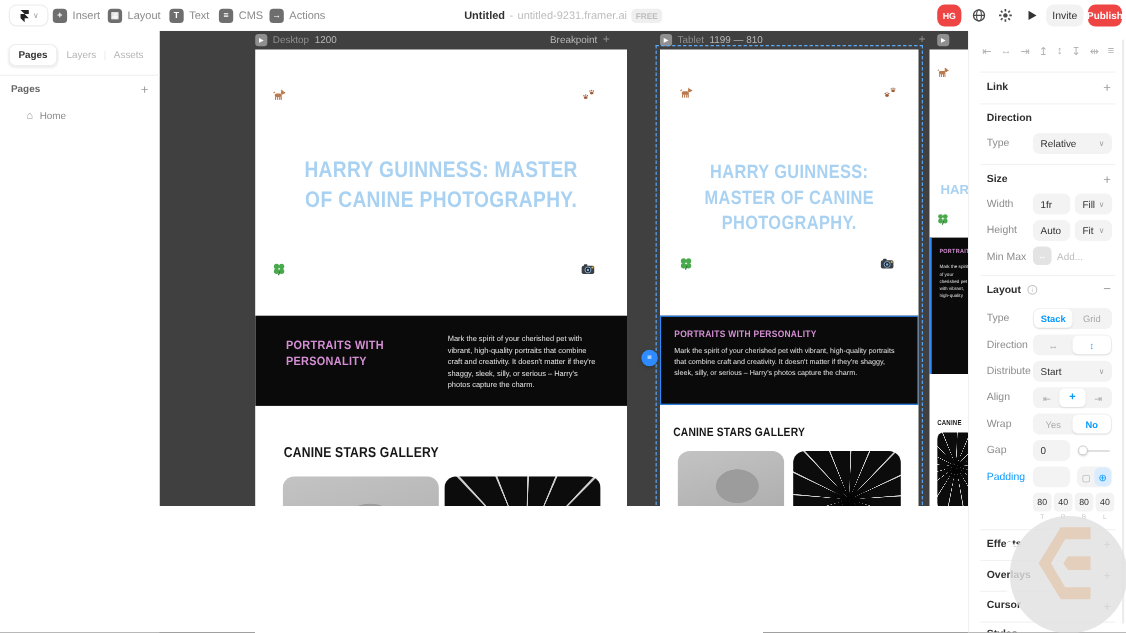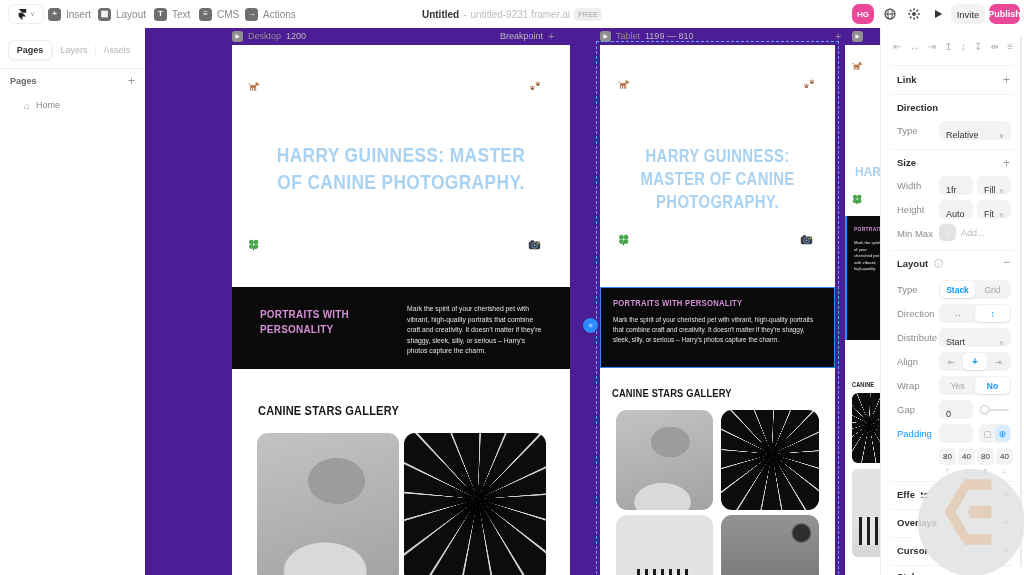--- a/index.html
+++ b/index.html
@@ -8,37 +8,37 @@
   
   .topbar{position:absolute;left:0;top:0;width:1024px;height:28px;background:#fff;z-index:40}
   .logo-btn{position:absolute;left:8px;top:4px;width:36px;height:20px;border:1px solid #ececec;border-radius:7px;display:flex;align-items:center;justify-content:center;gap:3px;background:#fff}
   .menu-item{position:absolute;top:0;height:28px;display:flex;align-items:center;gap:5px;font-size:10px;color:#8a8a8a}
   .mico{width:13px;height:13px;border-radius:3.5px;background:#6e6e6e;color:#fff;font-size:8px;font-weight:700;display:flex;align-items:center;justify-content:center;line-height:1}
   .doc-title{position:absolute;left:0;right:0;top:0;height:28px;display:flex;align-items:center;justify-content:center;gap:4px;font-size:10px;pointer-events:none}
   .doc-title b{color:#333;font-weight:700}
   .doc-title span{color:#bdbdbd}
   .badge{background:#efefef;color:#9a9a9a;font-size:7.5px;font-weight:700;border-radius:4px;padding:2px 4px}
   .tb-btn{position:absolute;top:4px;height:20px;display:flex;align-items:center;justify-content:center;border-radius:7px;font-size:9.5px}
-  .blue{background:#ec4899;color:#fff;font-weight:700}
+  .blue{background:#ef4444;color:#fff;font-weight:700}
   .gray{background:#f2f2f2;color:#333}
   
   .sidebar{position:absolute;left:0;top:28px;width:145px;height:547px;background:#fff;z-index:30}
   .tabs{position:absolute;left:8px;top:12px;width:130px;height:20px;display:flex;align-items:center;font-size:9px;color:#b5b5b5}
   .tab{flex:1;text-align:center}
   .tab.on{background:#fff;border:1px solid #eee;box-shadow:0 1px 2px rgba(0,0,0,.07);border-radius:6px;color:#333;font-weight:700;height:20px;line-height:18px}
   .tab-sep{width:1px;height:9px;background:#eee}
   .side-hr{position:absolute;left:0;right:0;height:1px;background:#f1f1f1}
   .sec-row{position:absolute;left:10px;right:10px;display:flex;justify-content:space-between;align-items:center;font-size:9px;color:#666;font-weight:700}
   .plusc{color:#9a9a9a;font-size:12px;font-weight:400}
   .page-item{position:absolute;left:6px;width:131px;height:18px;border-radius:6px;display:flex;align-items:center;gap:6px;padding-left:18px;font-size:9px;color:#8a8a8a}
   .page-item.on{background:#ededed;color:#222;font-weight:700}
   .pg-ico{width:8px;height:10px;border:1px solid #9a9a9a;border-radius:2px}
   .page-item.on .pg-ico{border-color:#333;background:#333}
   
-  .canvas{position:absolute;left:145px;top:28px;width:735px;height:547px;background:#4c1d95;overflow:hidden}
+  .canvas{position:absolute;left:145px;top:28px;width:735px;height:432px;background:#404040;overflow:hidden}
   .flabel{position:absolute;top:2px;height:12px;display:flex;align-items:center;gap:5px;font-size:9px;color:#8f8f8f}
   .flabel .dim{color:#b8b8b8}
   .flico{width:11px;height:11px;border-radius:3px;background:#8f8f8f;color:#fff;font-size:5.5px;display:flex;align-items:center;justify-content:center}
   .frame{position:absolute;background:#fff;overflow:hidden}
   .emoji{position:absolute;width:13px;height:13px}
   .hero-title{position:absolute;left:0;right:0;text-align:center;font-weight:800;color:#a9d2f2;line-height:1.3;letter-spacing:.4px;transform:scaleX(.85)}
   .blk{position:absolute;left:0;background:#0a0a0a}
   .pink-h{position:absolute;font-weight:800;color:#d58fd4;letter-spacing:.3px;transform:scaleX(.9);transform-origin:left top;line-height:1.35}
   .blk p{position:absolute;color:#e3e3e3;line-height:1.55}
   .gal-h{position:absolute;font-weight:800;color:#161616;transform:scaleX(.85);transform-origin:left top;letter-spacing:.2px}
@@ -64,21 +64,21 @@
   .zb-zoom{height:21px;border-radius:6px;background:#f3f3f3;display:flex;align-items:center;gap:4px;padding:0 7px;font-size:9px;color:#333}
   .zb-up{height:21px;border-radius:6px;background:#e8f3ff;color:#0b99ff;font-size:8.5px;font-weight:700;display:flex;align-items:center;padding:0 7px;white-space:nowrap}
   .chev{color:#9e9e9e;font-size:7px}
   
   .inspector{position:absolute;left:880px;top:28px;width:144px;height:547px;background:#fff;z-index:30;overflow:hidden;border-left:1px solid #f0f0f0}
   .hr{position:absolute;left:10px;right:10px;height:1px;background:#f1f1f1}
   .shead{position:absolute;left:16px;font-size:9.5px;color:#2e2e2e;font-weight:700}
   .rlab{position:absolute;left:16px;font-size:9.5px;color:#8c8c8c}
   .plus{position:absolute;right:14px;color:#9a9a9a;font-size:12px;line-height:1}
   .ctrl{position:absolute;left:58px}
-  .inp{background:#f3f3f3;border-radius:6px;font-size:9px;color:#333;display:flex;align-items:flex-end;padding:0 7px;height:19px}
+  .inp{background:#f3f3f3;border-radius:6px;font-size:9px;color:#333;display:flex;align-items:center;padding:0 7px;height:19px}
   .sel{justify-content:space-between}
   .seg{background:#f3f3f3;border-radius:6px;display:flex;height:19px;padding:1px}
   .seg .cell{flex:1;display:flex;align-items:center;justify-content:center;font-size:8.5px;color:#a8a8a8;border-radius:5px}
   .seg .on{background:#fff;color:#0b99ff;font-weight:700;box-shadow:0 1px 2px rgba(0,0,0,.1)}
   .alico{font-size:10px;color:#b3b3b3}
   .padcell{position:absolute;width:17px;height:17px;background:#f3f3f3;border-radius:4px;font-size:8px;color:#333;display:flex;align-items:center;justify-content:center}
   .padletter{position:absolute;width:17px;text-align:center;font-size:6px;color:#c9c9c9}
   
   .wm{position:absolute;left:905px;top:448px;width:119px;height:127px;z-index:50;pointer-events:none}
   .wm-circle{position:absolute;left:13px;top:21px;width:107px;height:107px;border-radius:50%;background:rgba(224,224,224,.82)}

